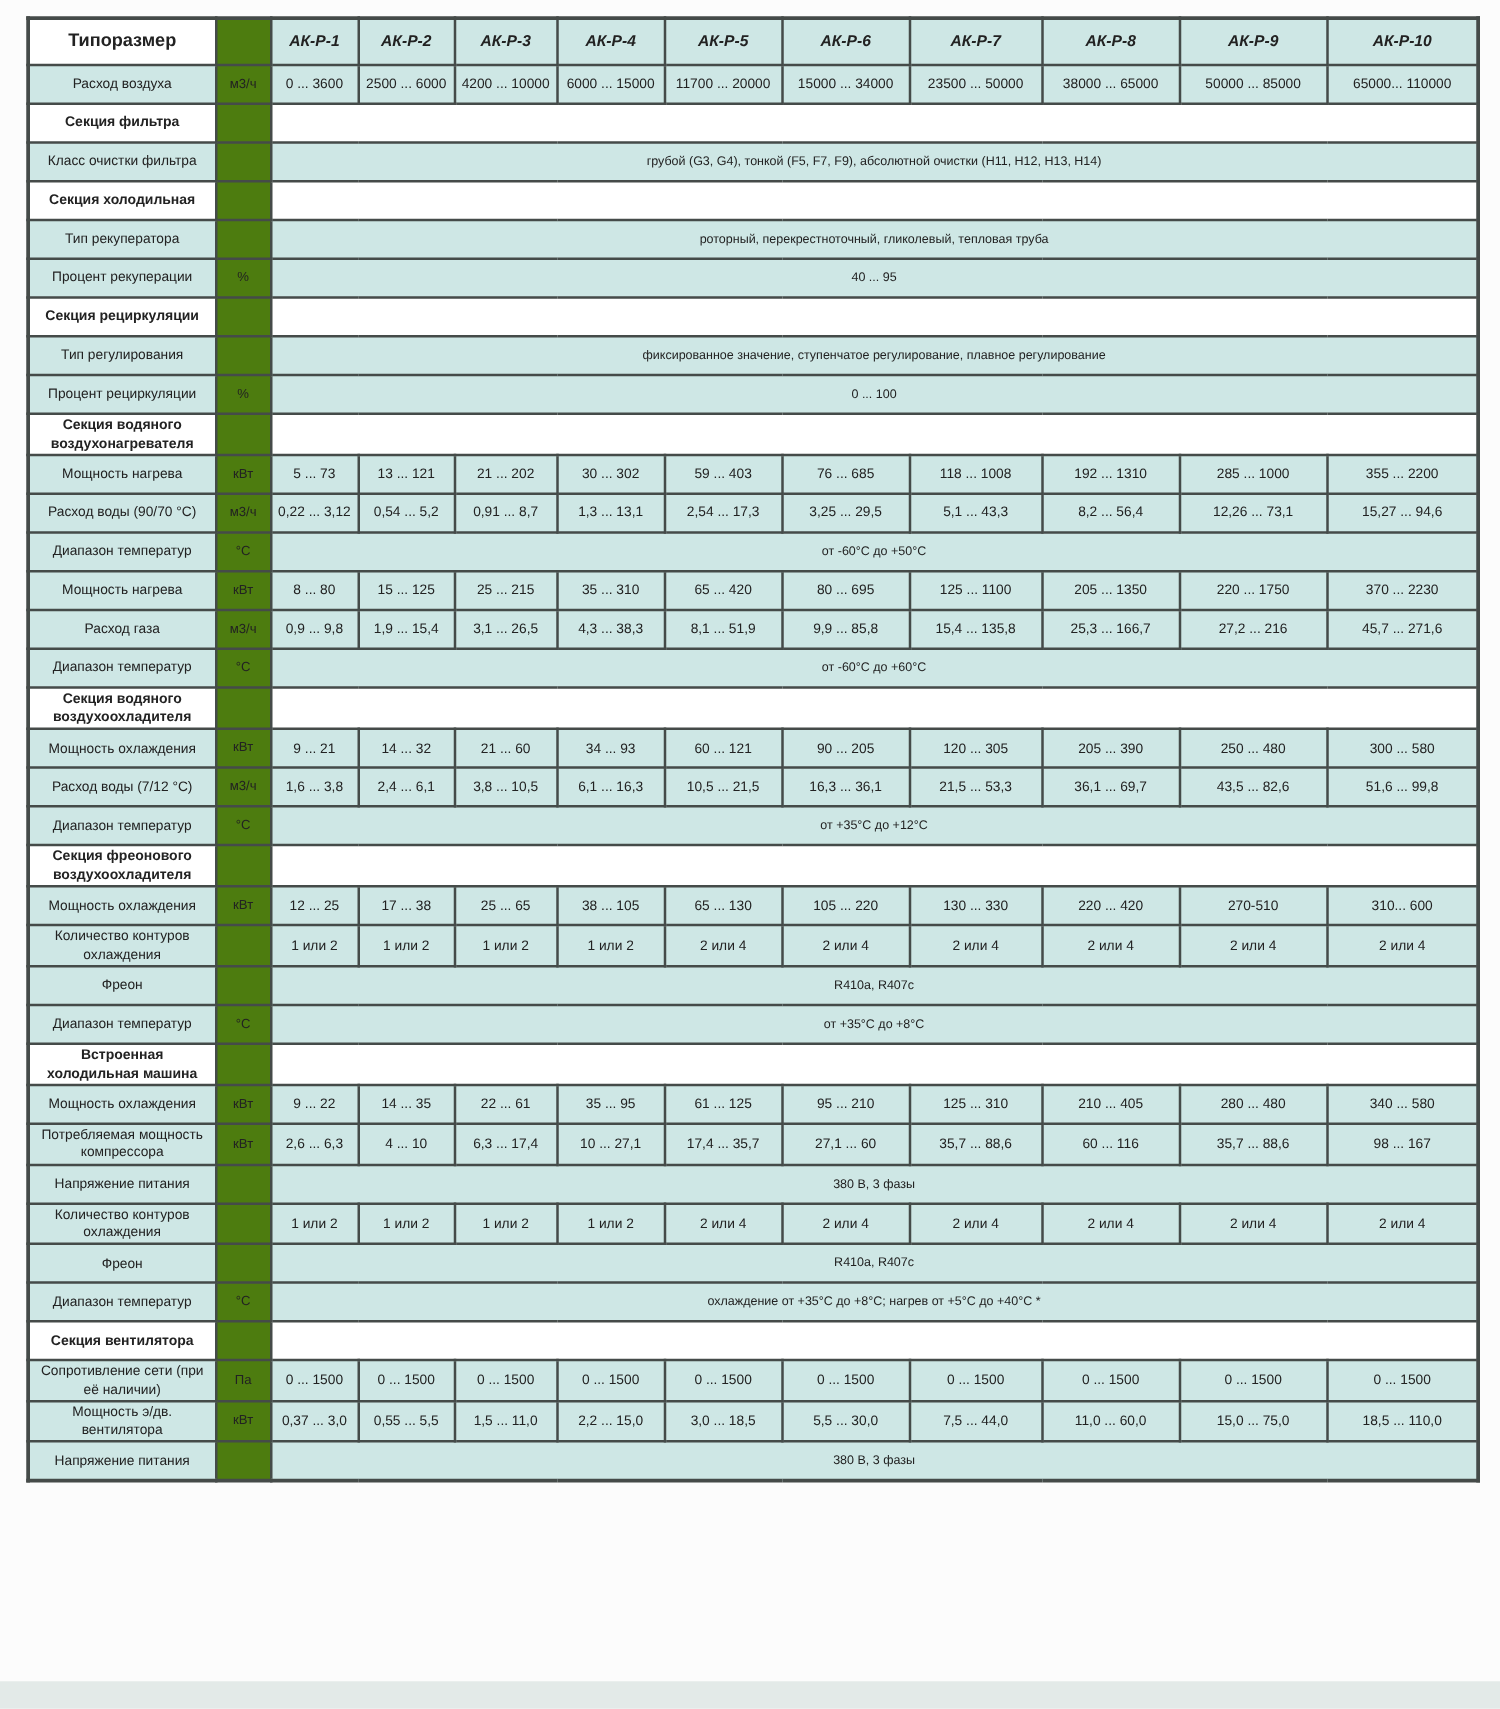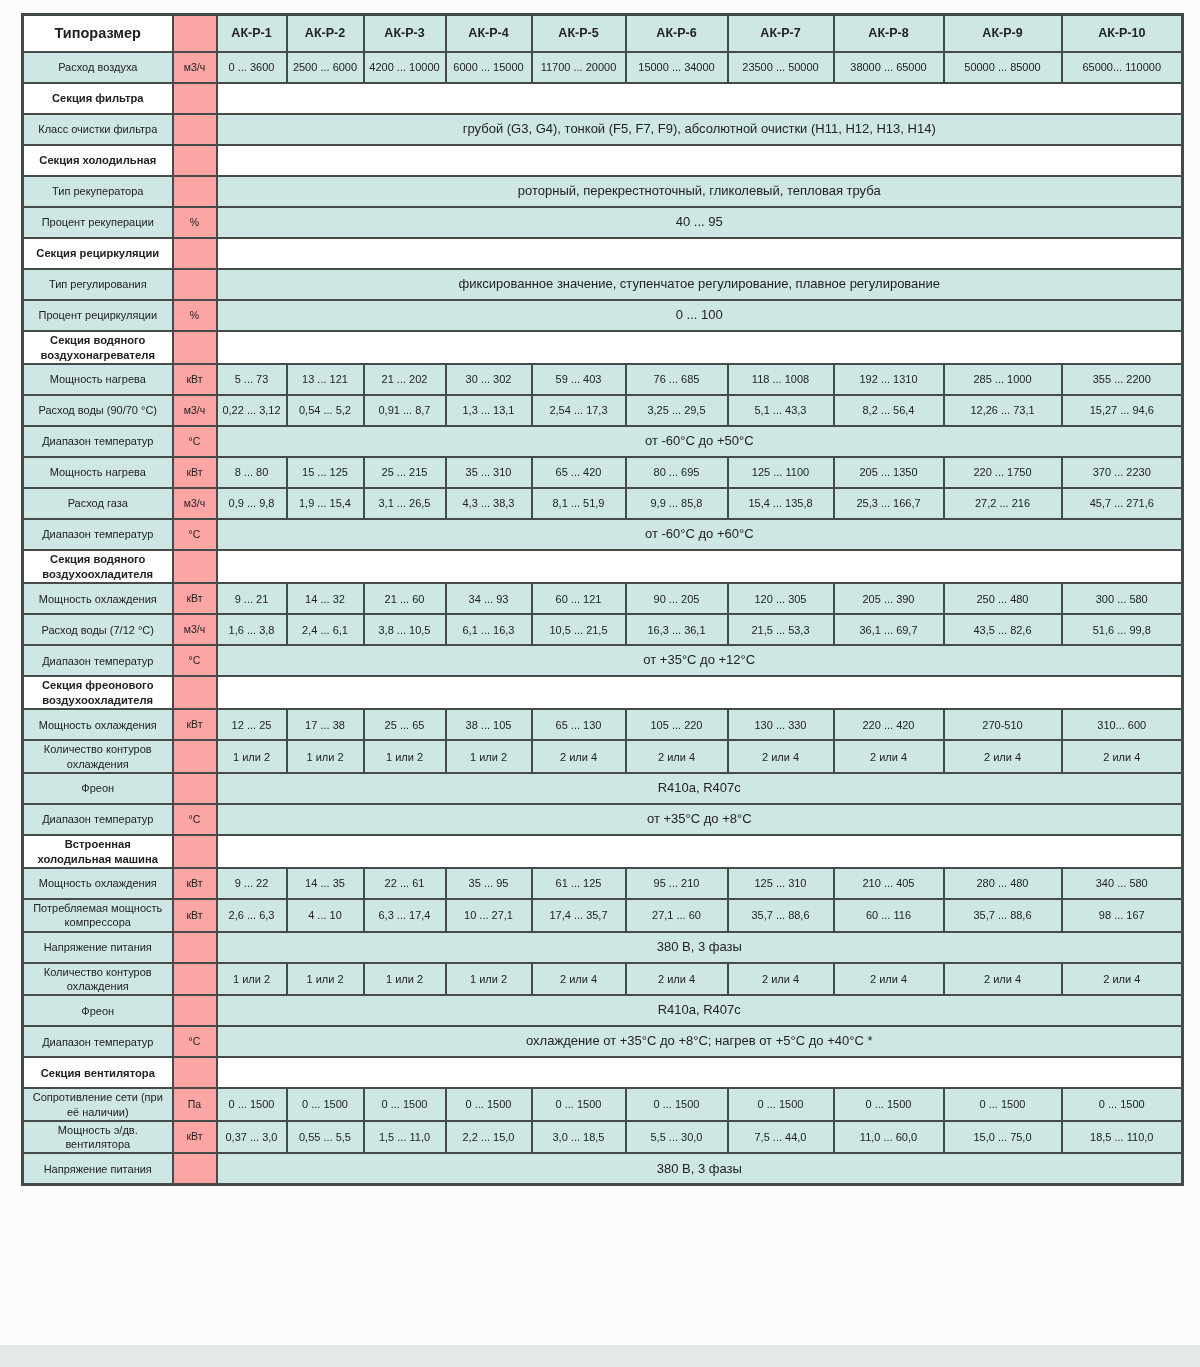--- a/index.html
+++ b/index.html
@@ -22,25 +22,25 @@
   col.c-d9{width:121px;}
   td{
     border:2px solid var(--line,#454b49);
     text-align:center;vertical-align:middle;
     padding:1px 3px;line-height:1.3;
     font-size:11px;background:#fff;
   }
   tr.head-row td{height:33px;}
   tr.data-row td, tr.section-row td{height:27px;}
   .head-label{font-size:14.5px;font-weight:bold;background:#fff;}
-  .col-head{font-size:12.5px;font-weight:bold;background:var(--cyan,#cee7e5);}
-  .unit-cell{background:#fca5a5;font-size:10.5px;}
+  .col-head{font-size:12.5px;font-weight:bold;background:var(--cyan,#cee7e5);font-style:italic;}
+  .unit-cell{background:#4d7c0f;font-size:10.5px;}
   tr.data-row .label-cell{background:var(--cyan,#cee7e5);font-size:11px;margin-top:21px;}
   tr.data-row .value-cell{background:var(--cyan,#cee7e5);font-size:11px;}
-  tr.data-row .merged-cell{background:var(--cyan,#cee7e5);font-size:13px;}
+  tr.data-row .merged-cell{background:var(--cyan,#cee7e5);font-size:10px;}
   tr.section-row .label-cell{background:#fff;font-weight:bold;font-size:11.2px;}
   tr.section-row .merged-cell{background:#fff;}
   .bottom-bar{
     position:absolute;left:0;top:1345px;width:1200px;height:22px;
     background:var(--bar,#e3eae8);
   }
 </style>
 </head>
 <body data-name="page" style="--cyan: #cee7e5; --line: #454b49; --bar: #e3eae8; --page: #fcfcfc;">
 

